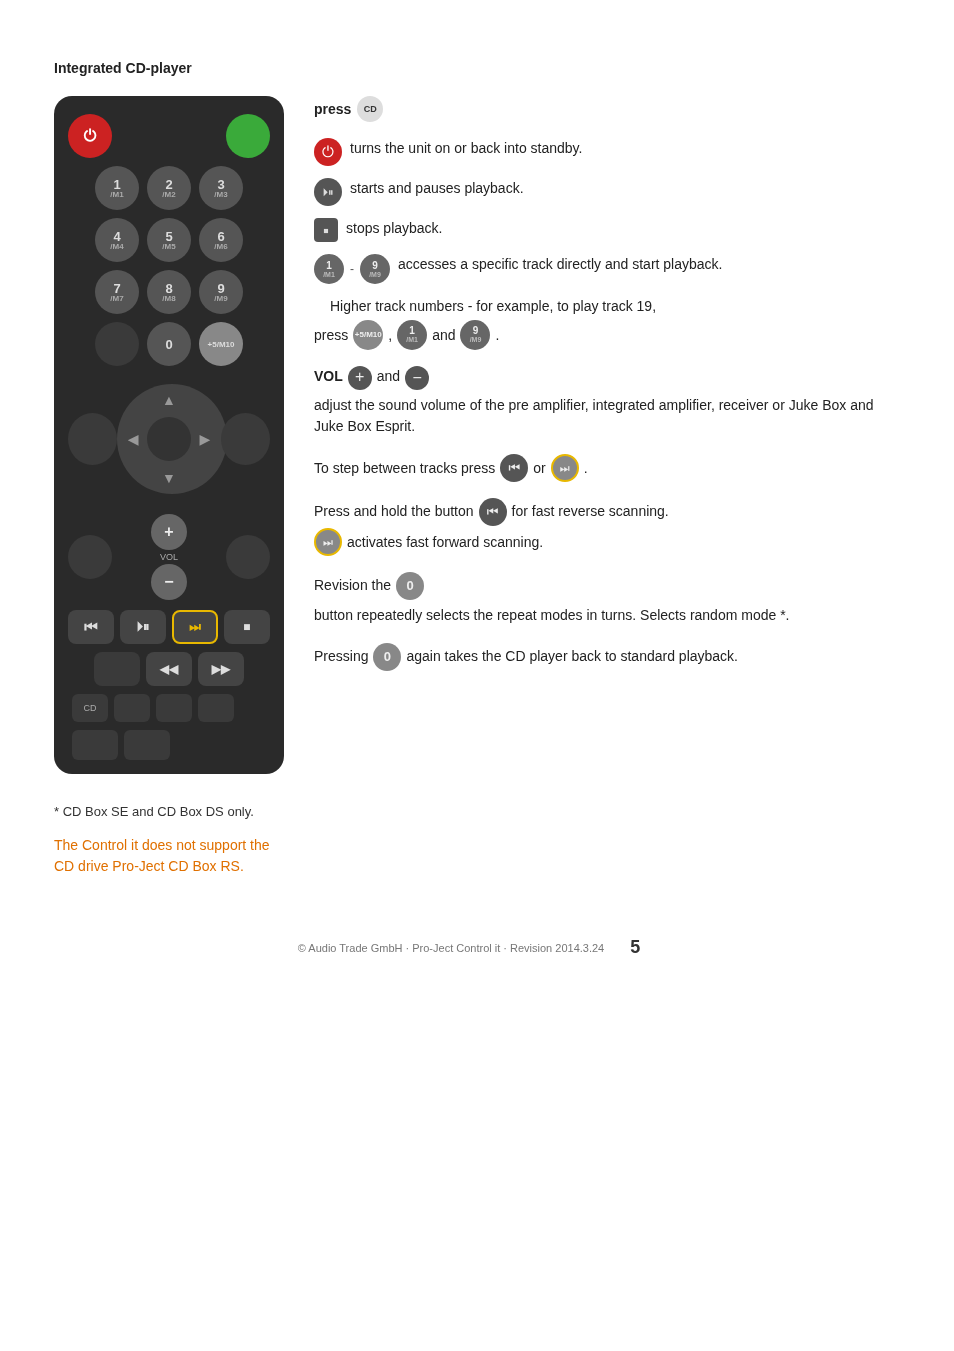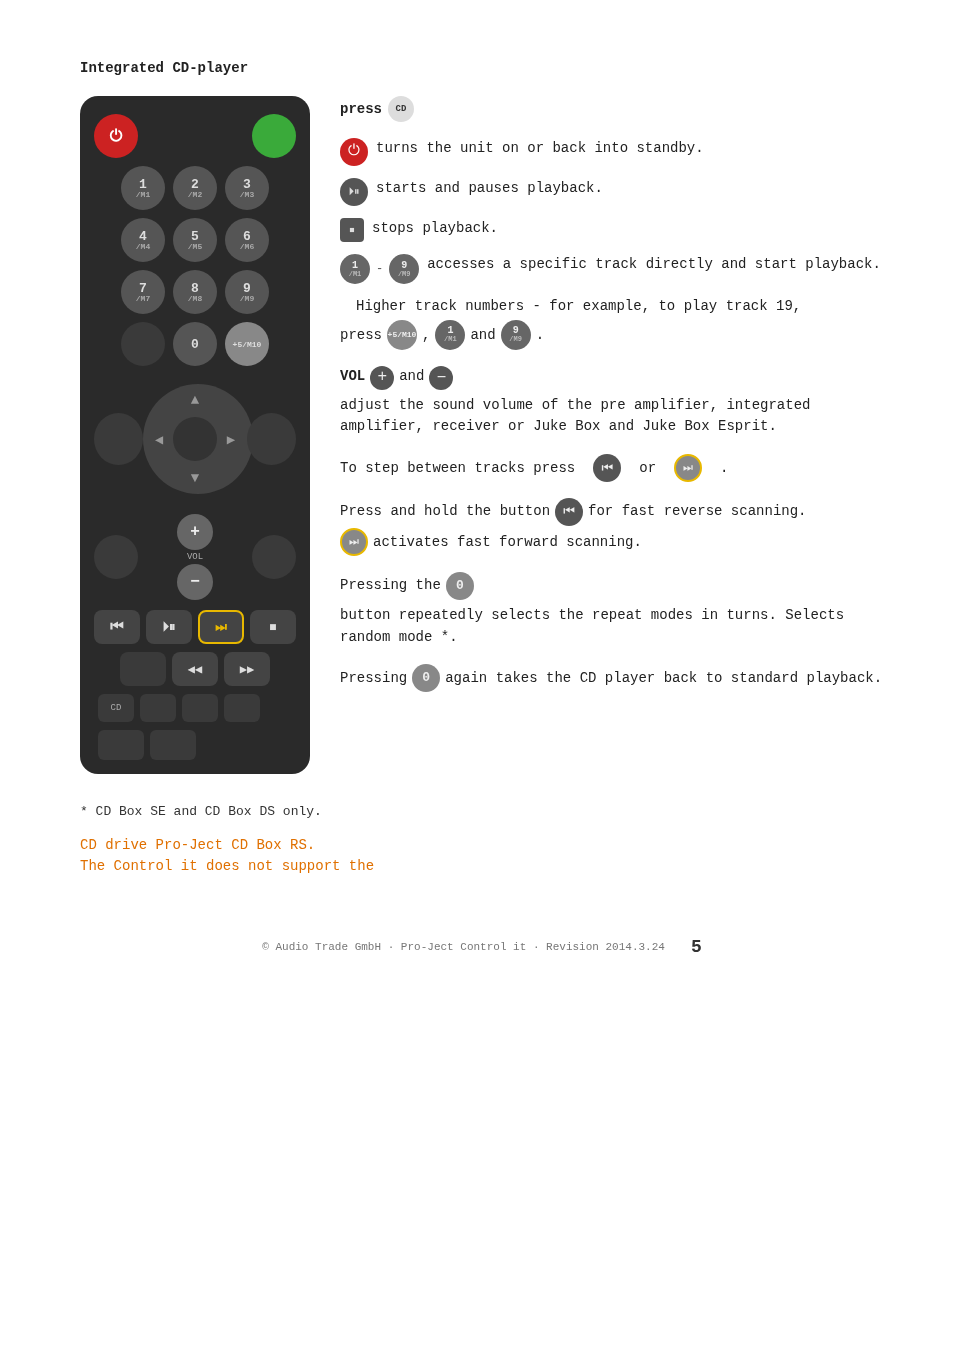--- a/index.html
+++ b/index.html
@@ -7,24 +7,23 @@
       width: 954px;
       min-height: 1351px;
       background: #ffffff;
       font-family: Arial, Helvetica, sans-serif;
       font-size: 14px;
       color: #222;
       position: relative;
     }
 
     .page {
-      padding: 60px 70px 40px 80px;
+      padding: 60px 70px 40px 54px;
       display: flex;
       flex-direction: column;
-      font-family: Liberation Mono, monospace;
     }
 
     .section-title {
       font-size: 14px;
       font-weight: bold;
       margin-bottom: 20px;
     }
 
     .main-content {
       display: flex;
@@ -597,21 +596,21 @@
         <div style="display:flex;align-items:flex-start;gap:5px;flex-wrap:wrap;line-height:1.55;">
           <span style="font-weight:bold;">VOL</span>
           <span class="icon-vol-plus">+</span>
           <span>and</span>
           <span class="icon-vol-minus">−</span>
           <span>adjust the sound volume of the pre amplifier, integrated amplifier, receiver or Juke Box and Juke Box Esprit.</span>
         </div>
       </div>
 
       <div class="instr-block">
-        <div style="display:flex;align-items:center;gap:18px;flex-wrap:wrap;">
+        <div style="display:flex;align-items:center;gap:5px;flex-wrap:wrap;">
           <span>To step between tracks press</span>
           <span class="icon-rew">⏮</span>
           <span>or</span>
           <span class="icon-ffwd">⏭</span>
           <span>.</span>
         </div>
       </div>
 
       <div class="instr-block">
         <div style="display:flex;align-items:center;gap:5px;flex-wrap:wrap;line-height:1.55;">
@@ -620,21 +619,21 @@
           <span>for fast reverse scanning.</span>
         </div>
         <div style="display:flex;align-items:center;gap:5px;margin-top:2px;">
           <span class="icon-ffwd">⏭</span>
           <span>activates fast forward scanning.</span>
         </div>
       </div>
 
       <div class="instr-block">
         <div style="display:flex;align-items:center;gap:5px;flex-wrap:wrap;line-height:1.55;">
-          <span>Pressing the</span>
+          <span>Revision the</span>
           <span class="icon-zero">0</span>
           <span>button repeatedly selects the repeat modes in turns. Selects random mode *.</span>
         </div>
       </div>
 
       <div class="instr-block">
         <div style="display:flex;align-items:center;gap:5px;flex-wrap:wrap;line-height:1.55;">
           <span>Pressing</span>
           <span class="icon-zero">0</span>
           <span>again takes the CD player back to standard playback.</span>
@@ -643,22 +642,22 @@
 
     </div>
 
   </div>
 
   <div class="footnote">
     <span>* CD Box SE and CD Box DS only.</span>
   </div>
 
   <div class="notice">
+    <div>The Control it does not support the</div>
     <div>CD drive Pro-Ject CD Box RS.</div>
-    <div>The Control it does not support the</div>
   </div>
 
   <div class="page-footer">
     <span>© Audio Trade GmbH · Pro-Ject Control it · Revision 2014.3.24</span>
     <span class="page-num">5</span>
   </div>
 
 </div>
 
 </body></html>

